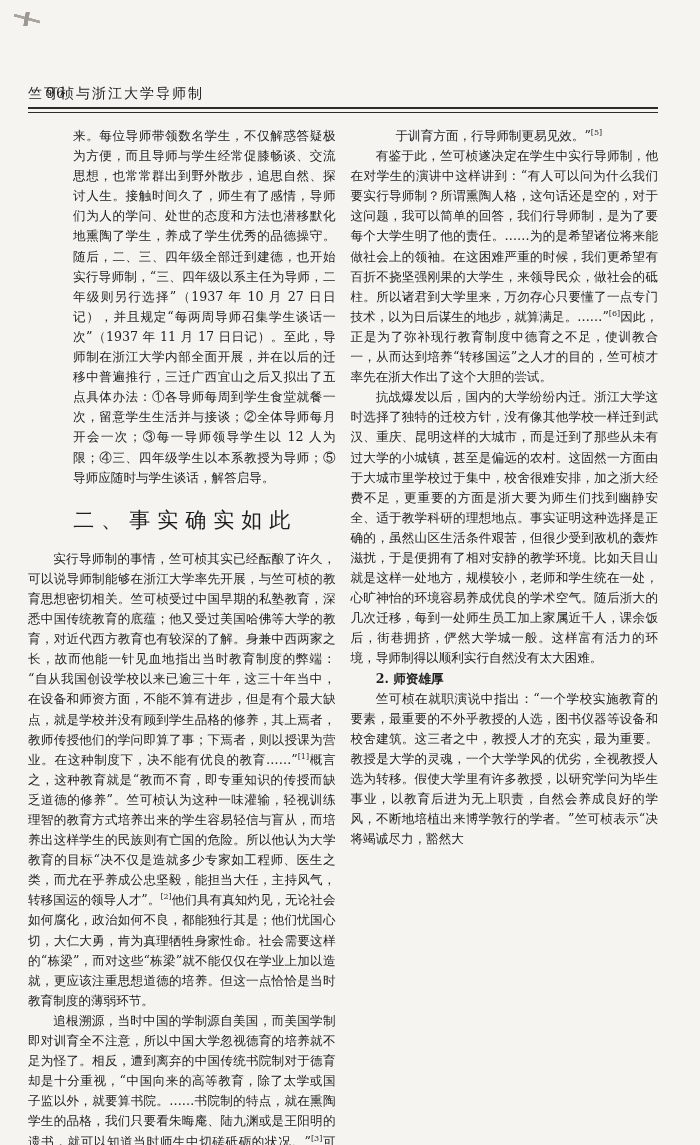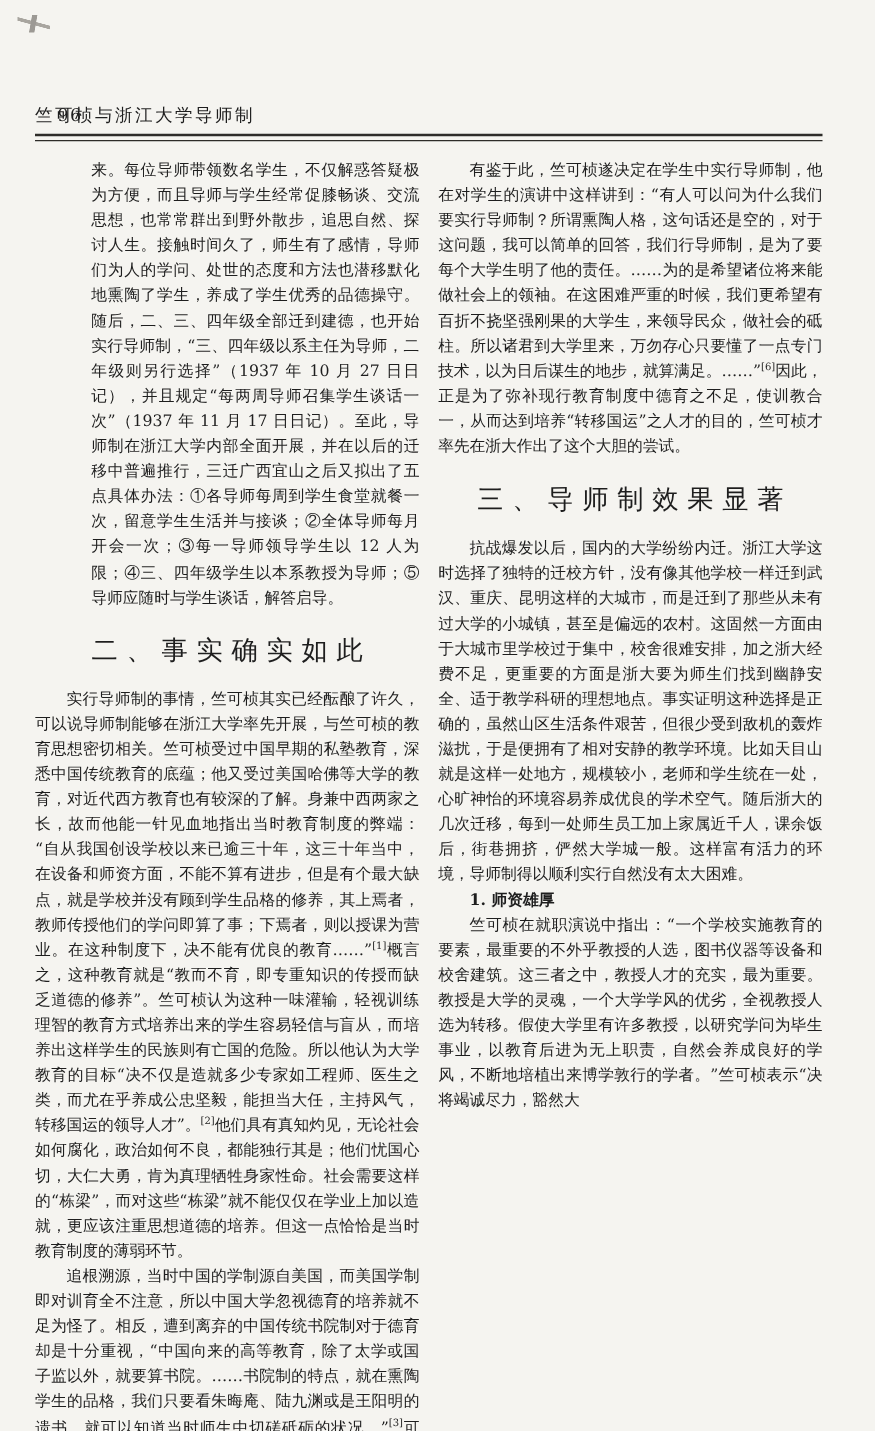--- a/index.html
+++ b/index.html
@@ -81,21 +81,21 @@
   <main class="columns">
 
     <section class="col">
       <p class="para no-indent">来。每位导师带领数名学生，不仅解惑答疑极为方便，而且导师与学生经常促膝畅谈、交流思想，也常常群出到野外散步，追思自然、探讨人生。接触时间久了，师生有了感情，导师们为人的学问、处世的态度和方法也潜移默化地熏陶了学生，养成了学生优秀的品德操守。随后，二、三、四年级全部迁到建德，也开始实行导师制，“三、四年级以系主任为导师，二年级则另行选择”（1937 年 10 月 27 日日记），并且规定“每两周导师召集学生谈话一次”（1937 年 11 月 17 日日记）。至此，导师制在浙江大学内部全面开展，并在以后的迁移中普遍推行，三迁广西宜山之后又拟出了五点具体办法：①各导师每周到学生食堂就餐一次，留意学生生活并与接谈；②全体导师每月开会一次；③每一导师领导学生以 12 人为限；④三、四年级学生以本系教授为导师；⑤导师应随时与学生谈话，解答启导。</p>
       <h2 class="section-heading">二、事实确实如此</h2>
       <p class="para">实行导师制的事情，竺可桢其实已经酝酿了许久，可以说导师制能够在浙江大学率先开展，与竺可桢的教育思想密切相关。竺可桢受过中国早期的私塾教育，深悉中国传统教育的底蕴；他又受过美国哈佛等大学的教育，对近代西方教育也有较深的了解。身兼中西两家之长，故而他能一针见血地指出当时教育制度的弊端：“自从我国创设学校以来已逾三十年，这三十年当中，在设备和师资方面，不能不算有进步，但是有个最大缺点，就是学校并没有顾到学生品格的修养，其上焉者，教师传授他们的学问即算了事；下焉者，则以授课为营业。在这种制度下，决不能有优良的教育……”<sup>[1]</sup>概言之，这种教育就是“教而不育，即专重知识的传授而缺乏道德的修养”。竺可桢认为这种一味灌输，轻视训练理智的教育方式培养出来的学生容易轻信与盲从，而培养出这样学生的民族则有亡国的危险。所以他认为大学教育的目标“决不仅是造就多少专家如工程师、医生之类，而尤在乎养成公忠坚毅，能担当大任，主持风气，转移国运的领导人才”。<sup>[2]</sup>他们具有真知灼见，无论社会如何腐化，政治如何不良，都能独行其是；他们忧国心切，大仁大勇，肯为真理牺牲身家性命。社会需要这样的“栋梁”，而对这些“栋梁”就不能仅仅在学业上加以造就，更应该注重思想道德的培养。但这一点恰恰是当时教育制度的薄弱环节。</p>
       <p class="para">追根溯源，当时中国的学制源自美国，而美国学制即对训育全不注意，所以中国大学忽视德育的培养就不足为怪了。相反，遭到离弃的中国传统书院制对于德育却是十分重视，“中国向来的高等教育，除了太学或国子监以外，就要算书院。……书院制的特点，就在熏陶学生的品格，我们只要看朱晦庵、陆九渊或是王阳明的遗书，就可以知道当时师生中切磋砥砺的状况。”<sup>[3]</sup>可惜，这种训育方面的优良传统却被完全抛弃。而当时美国的情形已有所改变：“国际联盟前三年所派几位专家均不赞成美国制，即美国本国教育家亦拟更张制度，如哈佛、耶鲁均用导师制，要有指导学生行为之任务。” “从哈佛大学历年校长报告，我们可以晓得该校行了导师制后，学生成绩比以前优越。至</p>
     </section>
 
     <section class="col">
+      <p class="para no-indent">于训育方面，行导师制更易见效。”<sup>[5]</sup></p>
       <p class="para">有鉴于此，竺可桢遂决定在学生中实行导师制，他在对学生的演讲中这样讲到：“有人可以问为什么我们要实行导师制？所谓熏陶人格，这句话还是空的，对于这问题，我可以简单的回答，我们行导师制，是为了要每个大学生明了他的责任。……为的是希望诸位将来能做社会上的领袖。在这困难严重的时候，我们更希望有百折不挠坚强刚果的大学生，来领导民众，做社会的砥柱。所以诸君到大学里来，万勿存心只要懂了一点专门技术，以为日后谋生的地步，就算满足。……”<sup>[6]</sup>因此，正是为了弥补现行教育制度中德育之不足，使训教合一，从而达到培养“转移国运”之人才的目的，竺可桢才率先在浙大作出了这个大胆的尝试。</p>
-      <h2 class="section-heading">三、导师制效果显著</h2>
       <p class="para">抗战爆发以后，国内的大学纷纷内迁。浙江大学这时选择了独特的迁校方针，没有像其他学校一样迁到武汉、重庆、昆明这样的大城市，而是迁到了那些从未有过大学的小城镇，甚至是偏远的农村。这固然一方面由于大城市里学校过于集中，校舍很难安排，加之浙大经费不足，更重要的方面是浙大要为师生们找到幽静安全、适于教学科研的理想地点。事实证明这种选择是正确的，虽然山区生活条件艰苦，但很少受到敌机的轰炸滋扰，于是便拥有了相对安静的教学环境。比如天目山就是这样一处地方，规模较小，老师和学生统在一处，心旷神怡的环境容易养成优良的学术空气。随后浙大的几次迁移，每到一处师生员工加上家属近千人，课余饭后，街巷拥挤，俨然大学城一般。这样富有活力的环境，导师制得以顺利实行自然没有太大困难。</p>
-      <p class="subhead">1. 师资雄厚</p>
+      <p class="subhead">2. 师资雄厚</p>
       <p class="para">竺可桢在就职演说中指出：“一个学校实施教育的要素，最重要的不外乎教授的人选，图书仪器等设备和校舍建筑。这三者之中，教授人才的充实，最为重要。教授是大学的灵魂，一个大学学风的优劣，全视教授人选为转移。假使大学里有许多教授，以研究学问为毕生事业，以教育后进为无上职责，自然会养成良好的学风，不断地培植出来博学敦行的学者。”竺可桢表示“决将竭诚尽力，豁然大</p>
     </section>
 
   </main>
 </div>
 
 </body></html>

